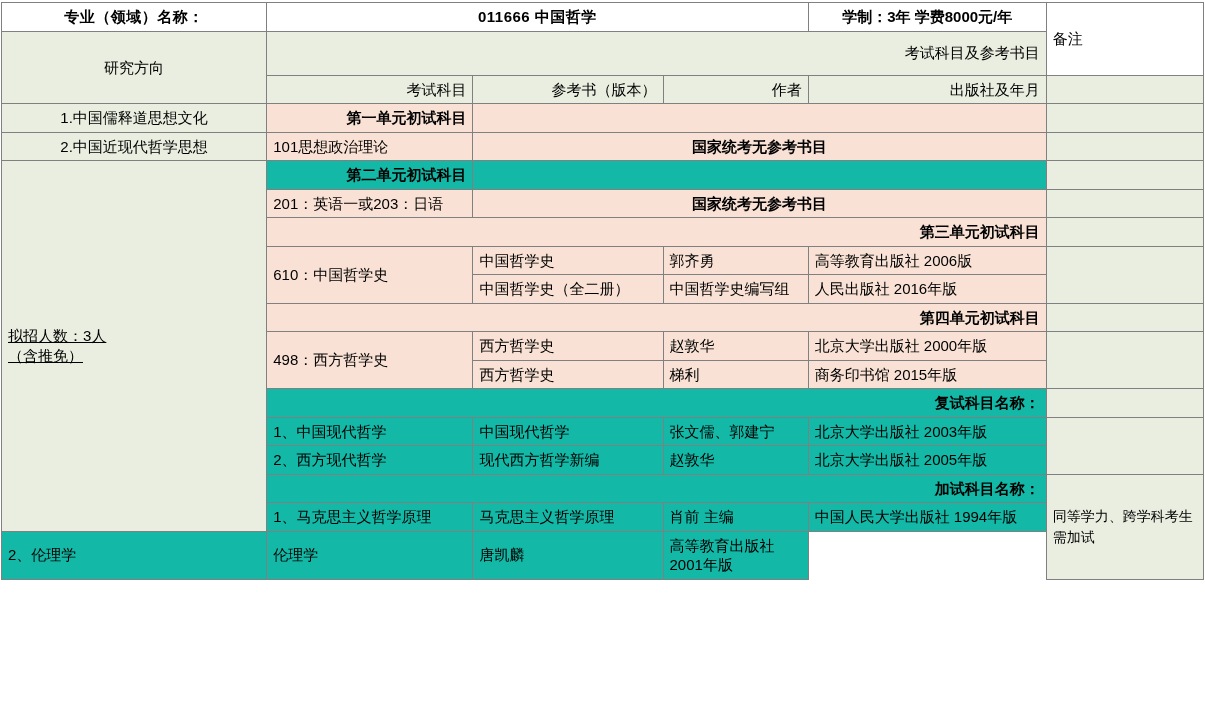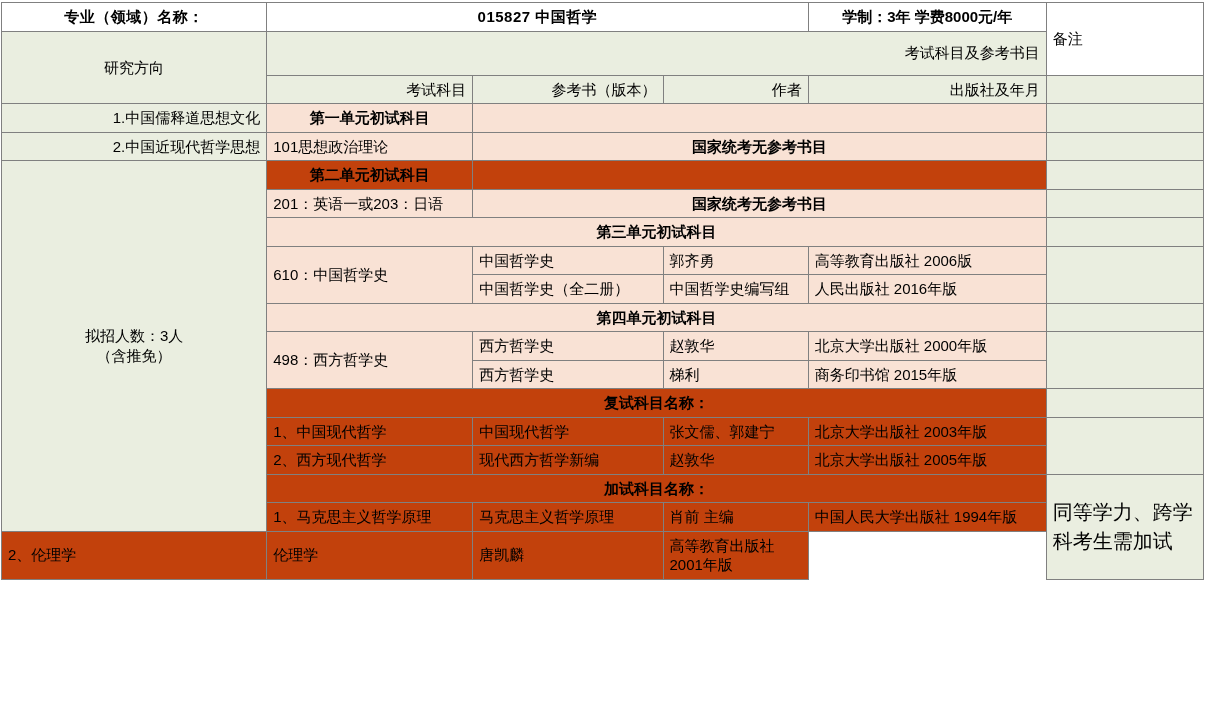--- a/index.html
+++ b/index.html
@@ -35,21 +35,21 @@
   .c-dir   { width: 265px; }
   .c-sub   { width: 206px; }
   .c-book  { width: 190px; }
   .c-auth  { width: 145px; }
   .c-pub   { width: 238px; }
   .c-note  { width: 157px; }
 
   
   .tint-green  { background: #eaeee0; }
   .tint-peach  { background: #f9e2d5; }
-  .tint-cream  { background: #c2410c; }
+  .tint-cream  { background: #14b8a6; }
   .tint-white  { background: #ffffff; }
   .hdr-major {
     font-size: 15px;
     font-weight: bold;
     text-align: center;
     letter-spacing: 0.5px;
   }
   .hdr-credit {
     font-size: 15px;
     font-weight: bold;
@@ -67,38 +67,39 @@
     text-align: center;
   }
   .exam-hdr {
     font-size: 15px;
     font-weight: normal;
     text-align: right;
   }
   .unit-hdr {
     font-size: 15px;
     font-weight: bold;
-    text-align: center;
+    text-align: right;
   }
   .natl {
     font-size: 15px;
     font-weight: bold;
     text-align: center;
     margin-top: 32px;
   }
   .plan-cell {
     font-size: 25px;
-    text-align: center;
+    text-align: left;
     line-height: 1.45;
     vertical-align: middle;
     font-weight: normal;
+    text-decoration: underline;
   }
   .res-item {
     font-size: 15px;
-    text-align: right;
+    text-align: center;
   }
   .subject-name {
     font-size: 15px;
     text-align: left;
   }
   .sm {
     font-size: 14.5px;
   }
 </style>
 </head>
@@ -111,21 +112,21 @@
       <col class="c-sub">
       <col class="c-book">
       <col class="c-auth">
       <col class="c-pub">
       <col class="c-note">
     </colgroup>
     <tbody>
 
       <tr>
         <td class="tint-white hdr-major">专业（领域）名称：</td>
-        <td class="tint-white hdr-major" colspan="3">015827  中国哲学</td>
+        <td class="tint-white hdr-major" colspan="3">011666  中国哲学</td>
         <td class="tint-white hdr-credit">学制：3年  学费8000元/年</td>
         <td class="tint-white note-cell" rowspan="2">备注</td>
       </tr>
 
       <tr style="height:44px;">
         <td class="tint-green dir-label" rowspan="2">研究方向</td>
         <td class="tint-green exam-hdr" colspan="4">考试科目及参考书目</td>
       </tr>
 
       <tr>
@@ -219,21 +220,21 @@
 
       <tr>
         <td class="tint-cream subject-name">2、西方现代哲学</td>
         <td class="tint-cream subject-name">现代西方哲学新编</td>
         <td class="tint-cream subject-name">赵敦华</td>
         <td class="tint-cream subject-name">北京大学出版社  2005年版</td>
       </tr>
 
       <tr>
         <td class="tint-cream unit-hdr" colspan="4">加试科目名称：</td>
-        <td class="tint-green" rowspan="3" style="vertical-align:middle;font-size:20px;text-align:left;line-height:1.45;">同等学力、跨学科考生需加试</td>
+        <td class="tint-green" rowspan="3" style="vertical-align:middle;font-size:14px;text-align:left;line-height:1.45;">同等学力、跨学科考生需加试</td>
       </tr>
 
       <tr>
         <td class="tint-cream subject-name">1、马克思主义哲学原理</td>
         <td class="tint-cream subject-name">马克思主义哲学原理</td>
         <td class="tint-cream subject-name">肖前  主编</td>
         <td class="tint-cream subject-name sm">中国人民大学出版社  1994年版</td>
       </tr>
 
       <tr>

